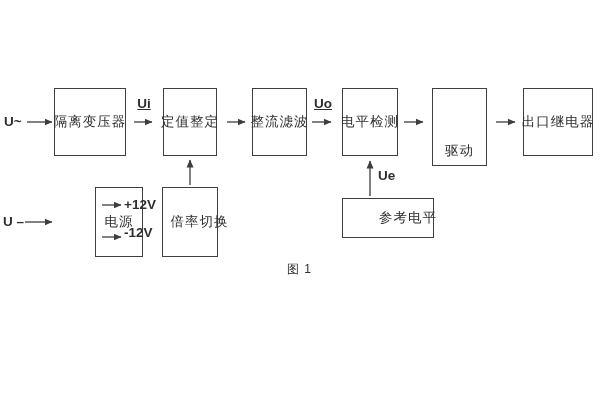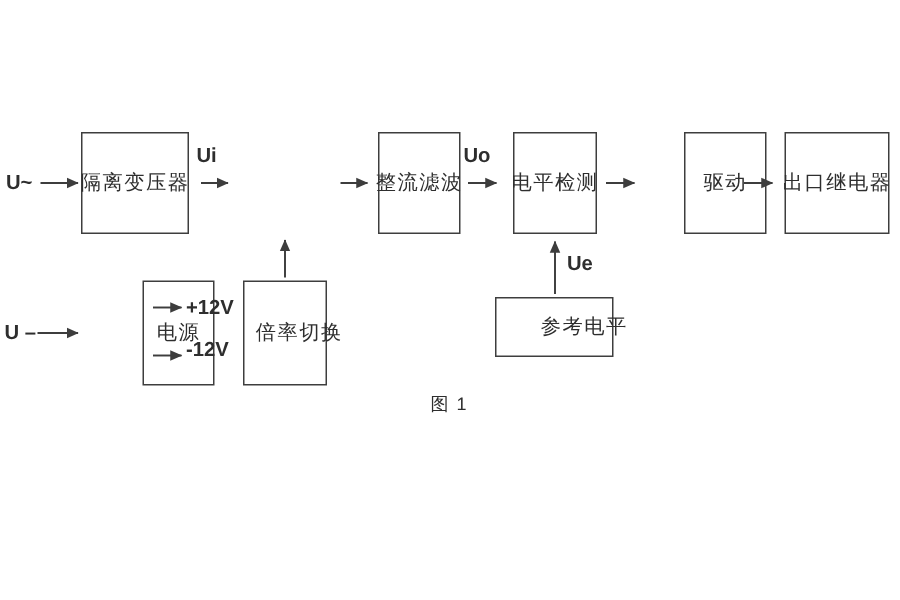--- a/index.html
+++ b/index.html
@@ -27,38 +27,38 @@
     background:transparent;
   }
   .box span{display:block;white-space:nowrap;}
   .lbl{
     position:absolute;
     font-size:13.5px;
     font-weight:600;
     line-height:16px;
     white-space:nowrap;
   }
-  .lbl.center{text-align:left;}
+  .lbl.center{text-align:center;text-decoration:underline;}
   .caption{
     position:absolute;
     font-size:12px;
     font-weight:400;
     letter-spacing:1px;
     text-align:right;
   }
   
   #box-transformer{left:54px; top:88px; width:72px; height:68px;}
   #box-setting    {left:163px;top:88px; width:54px; height:68px;}
   #box-rectifier  {left:252px;top:88px; width:55px; height:68px;}
   #box-level      {left:342px;top:88px; width:56px; height:68px;font-family:Liberation Serif, serif;}
-  #box-drive      {left:456px;top:88px; width:55px; height:68px;}
+  #box-drive      {left:432px;top:88px; width:55px; height:78px;align-items:flex-end;}
   #box-relay      {left:523px;top:88px; width:70px; height:68px;}
   #box-power      {left:55px; top:187px;width:48px; height:70px;margin-left:40px;}
   #box-multiplier {left:162px;top:187px;width:56px; height:70px;padding-left:19px;}
-  #box-reference  {left:330px;top:198px;width:79px; height:40px;padding-left:40px;}
+  #box-reference  {left:342px;top:198px;width:92px; height:40px;padding-left:40px;}
   
   #lbl-u-ac   {left:4px;  top:114px;}
   #lbl-u-dc   {left:3px;  top:214px;}
   #lbl-ui     {left:131px;top:96px; width:26px;}
   #lbl-uo     {left:309px;top:96px; width:28px;}
   #lbl-ue     {left:378px;top:168px;}
   #lbl-p12    {left:124px;top:197px;}
   #lbl-m12    {left:124px;top:225px;}
   #lbl-caption{left:266px;top:261px;width:46px;}
 </style>
@@ -84,20 +84,24 @@
       <line x1="370" y1="196" x2="370" y2="161" marker-end="url(#ah)"></line>
       <line x1="25" y1="222" x2="52" y2="222" marker-end="url(#ah)"></line>
       <line x1="102" y1="205" x2="121" y2="205" marker-end="url(#ah)"></line>
       <line x1="102" y1="237" x2="121" y2="237" marker-end="url(#ah)"></line>
     </g>
   </svg>
 
   <div class="box" id="box-transformer">
     <span>隔离</span>
     <span>变压器</span>
+  </div>
+  <div class="box" id="box-setting">
+    <span>定值</span>
+    <span>整定</span>
   </div>
   <div class="box" id="box-rectifier">
     <span>整流</span>
     <span>滤波</span>
   </div>
   <div class="box" id="box-level">
     <span>电平</span>
     <span>检测</span>
   </div>
   <div class="box" id="box-drive">

